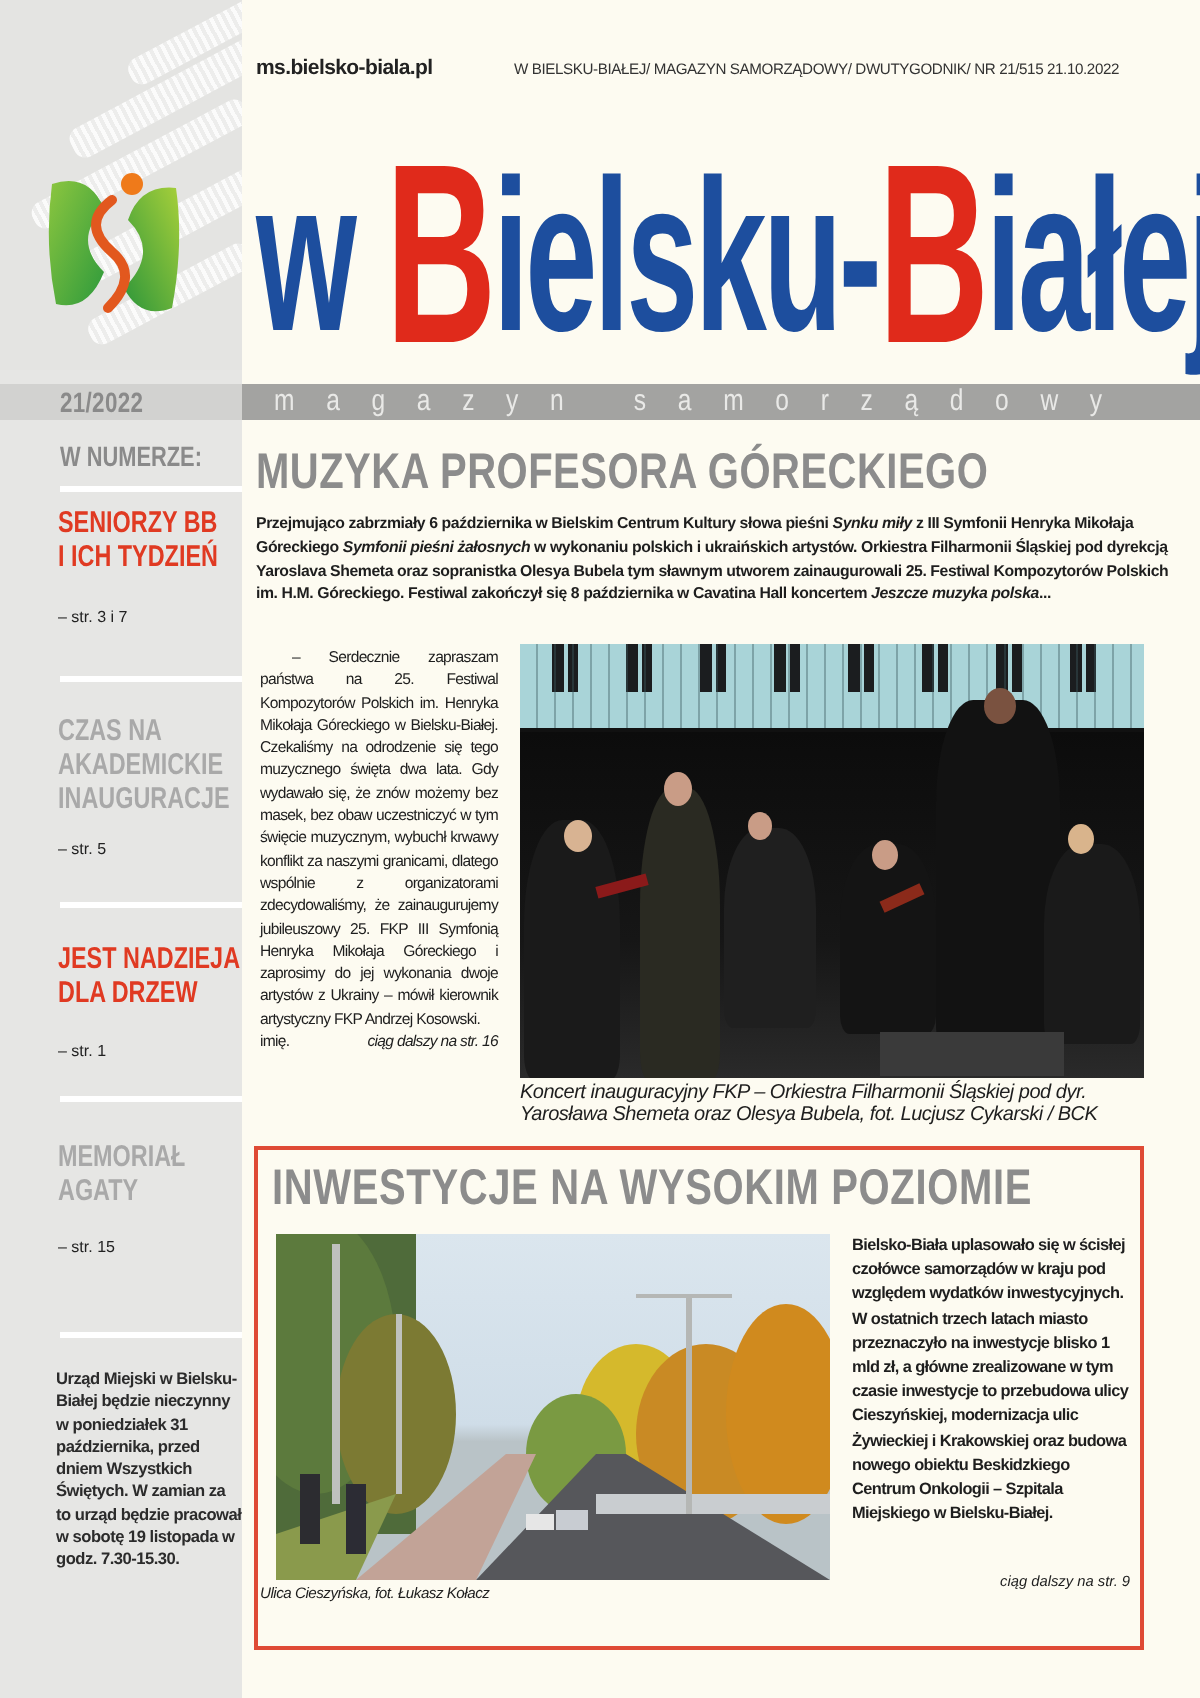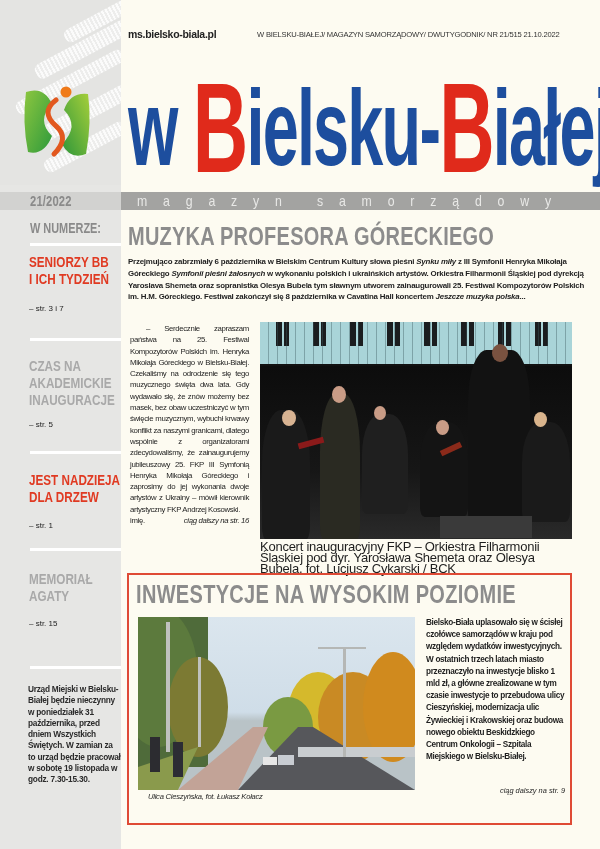--- a/index.html
+++ b/index.html
@@ -45,27 +45,27 @@
   .col .cont { display: flex; justify-content: space-between; gap: 20px; }
   .col .cont i { font-style: italic; }
 
   .photo1 { position: absolute; left: 260px; top: 322px; width: 312px; height: 217px; background: #111; overflow: hidden; }
   .piano { position: absolute; left: 0; top: 0; width: 312px; height: 42px; background: #a9d4d8; }
   .keys { position: absolute; left: 0; top: 0; width: 312px; height: 24px; background: repeating-linear-gradient(90deg, transparent 0 16px, #1b1d1f 16px 22px, transparent 22px 24px, #1b1d1f 24px 29px, transparent 29px 37px); }
   .keylines { position: absolute; left: 0; top: 0; width: 312px; height: 42px; background: repeating-linear-gradient(90deg, transparent 0 8px, rgba(60,90,95,0.4) 8px 9px); }
   .stage-bg { position: absolute; left: 0; top: 44px; width: 312px; height: 173px; background: linear-gradient(180deg,#0c0c0c 0%,#161616 60%,#2a2a2a 100%); }
   .player { position: absolute; background: #222; border-radius: 40% 40% 10% 10%; }
   .face { position: absolute; border-radius: 50%; background: #c99c86; }
-  .caption1 { position: absolute; left: 260px; top: 541px; width: 320px; font-size: 13px; line-height: 11px; color: #1e1e1e; letter-spacing: -0.25px; }
+  .caption1 { position: absolute; left: 260px; top: 541px; width: 320px; font-size: 10px; line-height: 11px; font-style: italic; color: #1e1e1e; letter-spacing: -0.25px; }
 
   .box { position: absolute; left: 127px; top: 573px; width: 445px; height: 252px; border: 2px solid #df4a35; }
   .h-box { position: absolute; left: 136px; top: 580px; font-weight: bold; font-size: 25px; color: #8c8c8c; transform: scaleX(0.8); transform-origin: left; white-space: nowrap; letter-spacing: 0.4px; }
 
   .photo2 { position: absolute; left: 138px; top: 617px; width: 277px; height: 173px; overflow: hidden; background: linear-gradient(180deg,#dbe6ee 0%,#cfdde8 55%,#b9c3c7 60%); }
-  .caption2 { position: absolute; left: 148px; top: 792px; font-size: 7.6px; font-style: italic; color: #1e1e1e; letter-spacing: -0.25px; }
+  .caption2 { position: absolute; left: 130px; top: 792px; font-size: 7.6px; font-style: italic; color: #1e1e1e; letter-spacing: -0.25px; }
   .box-text { position: absolute; left: 426px; top: 617px; width: 142px; font-size: 8.2px; line-height: 12.2px; font-weight: bold; color: #1e1e1e; letter-spacing: -0.3px; }
   .cont2 { position: absolute; left: 500px; top: 786px; font-size: 7.4px; font-style: italic; color: #1e1e1e; }
 </style>
 </head>
 <body>
 
 <div class="sidebar"></div>
 <div class="sidebar-top">
   <div class="brush" style="left:60px;top:10px;width:90px;height:14px;"></div>
   <div class="brush" style="left:30px;top:40px;width:110px;height:16px;"></div>

